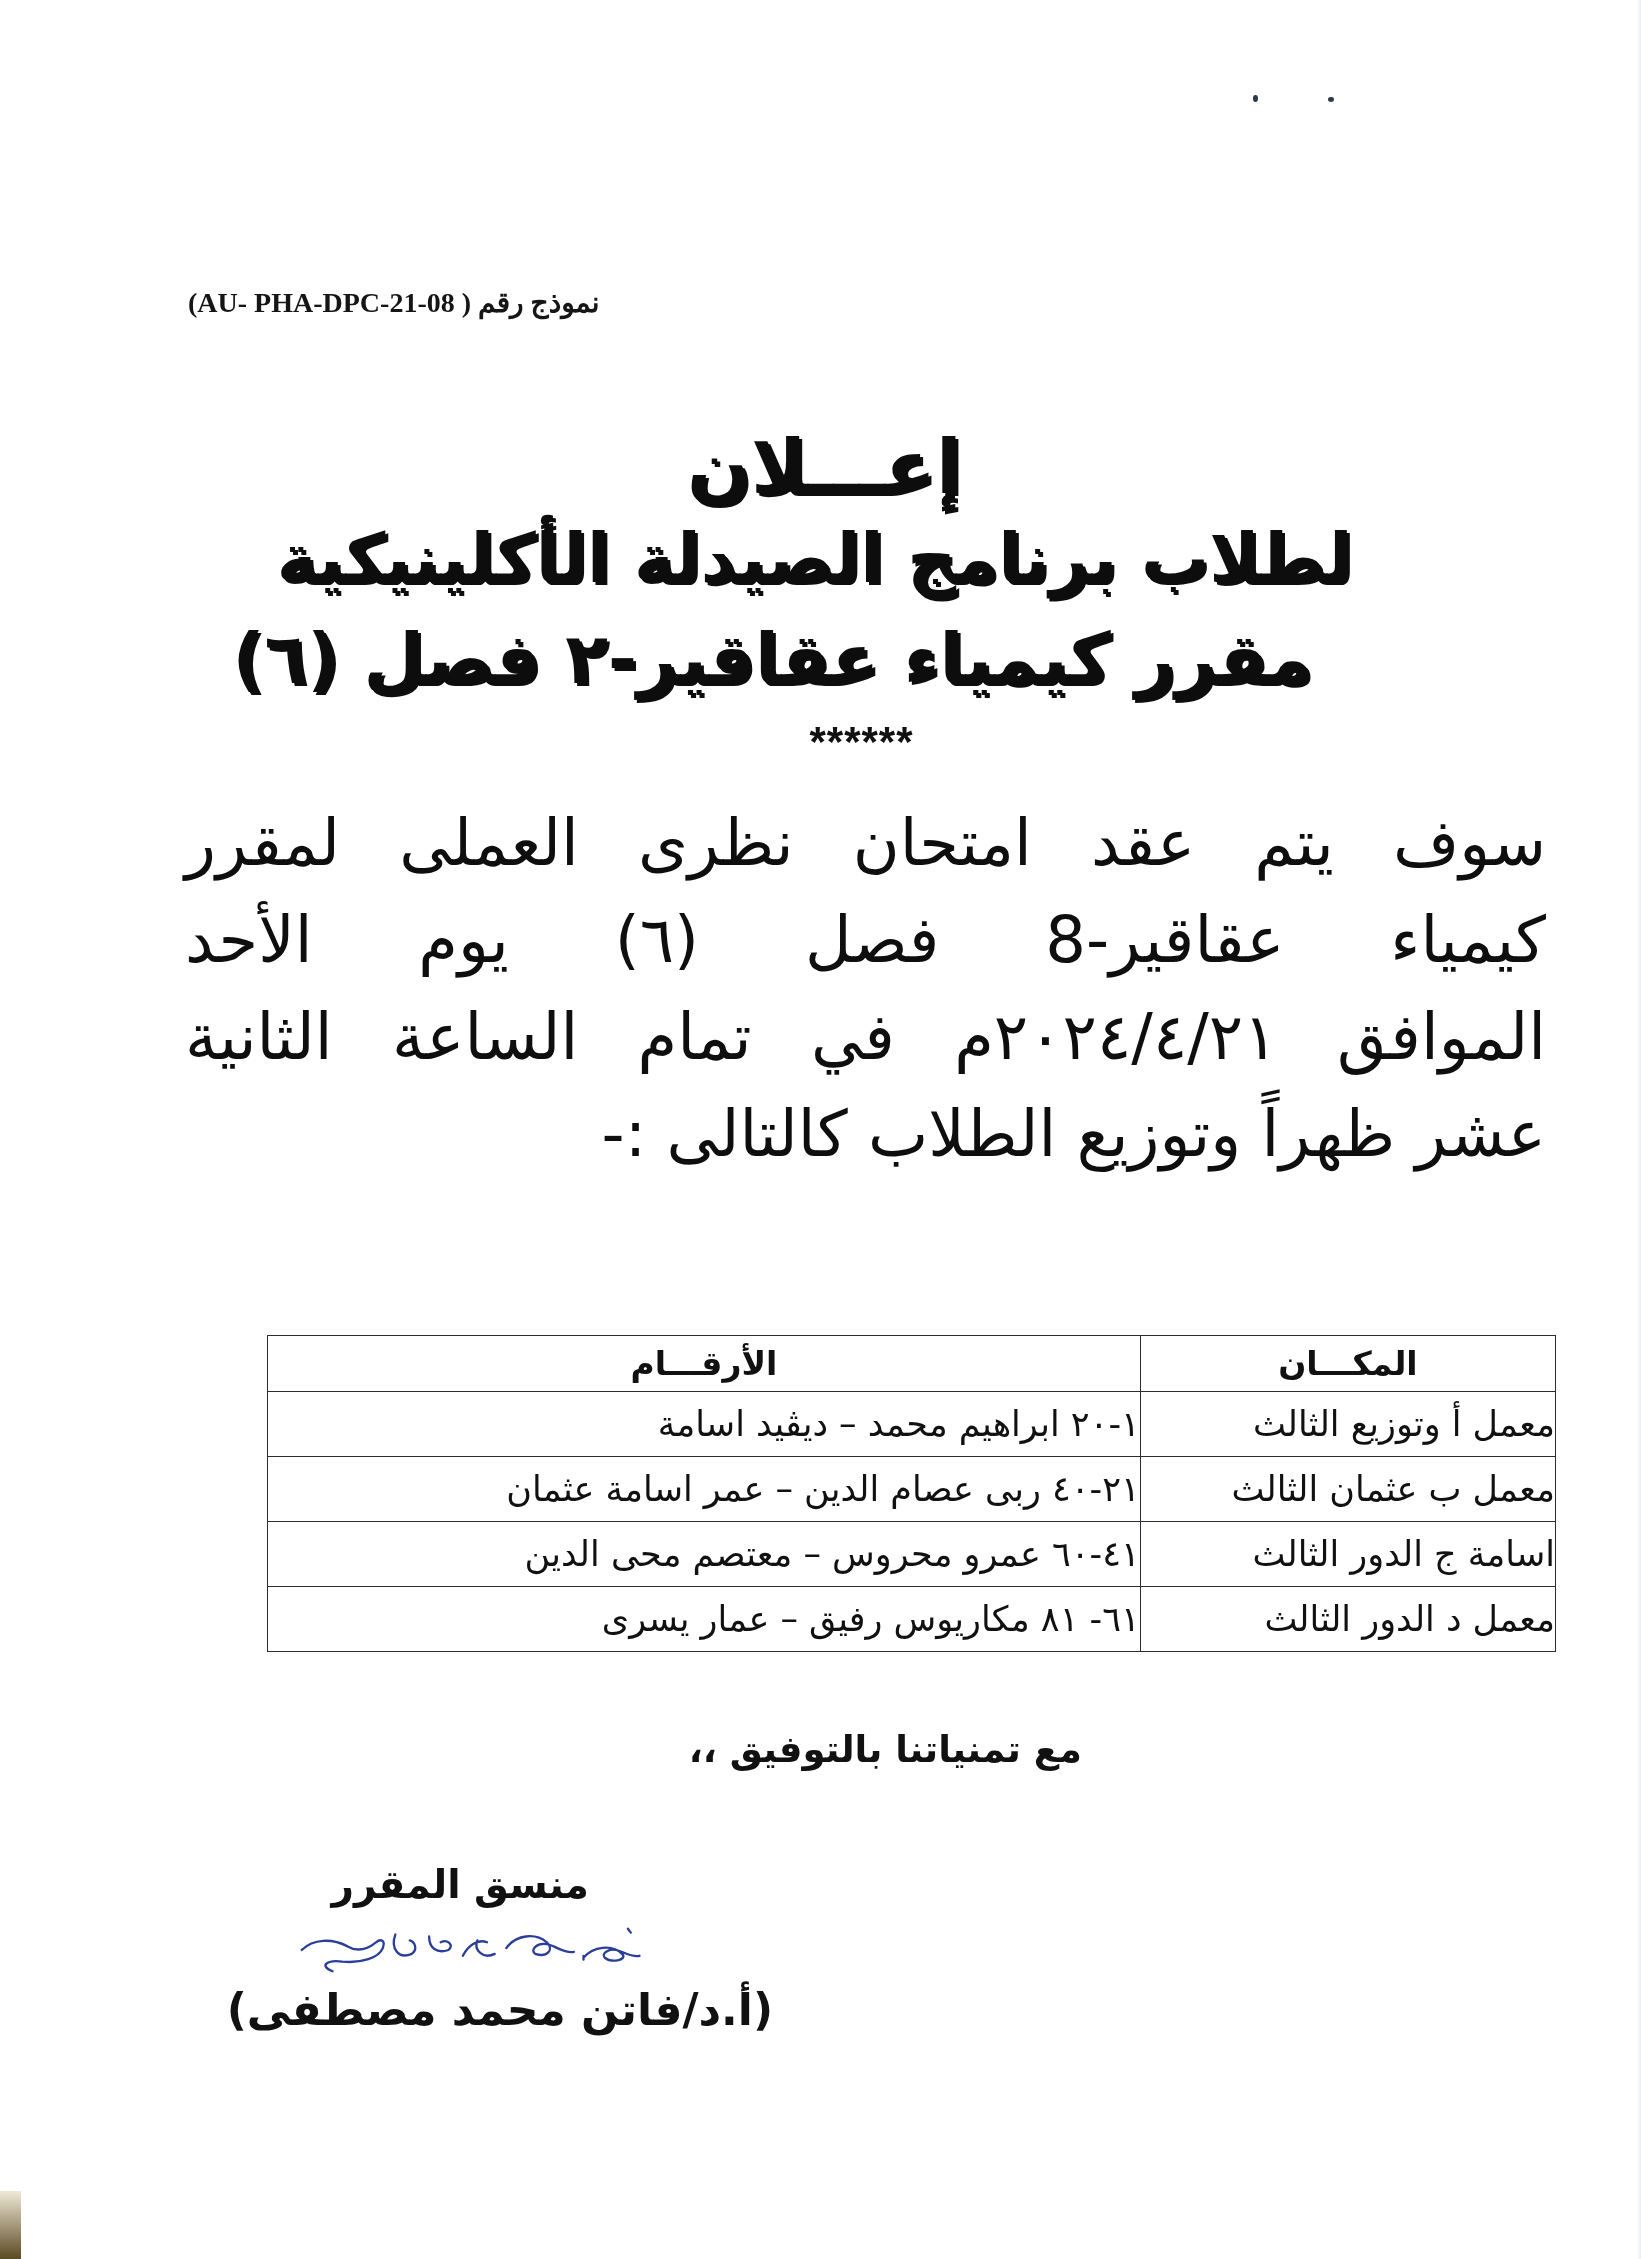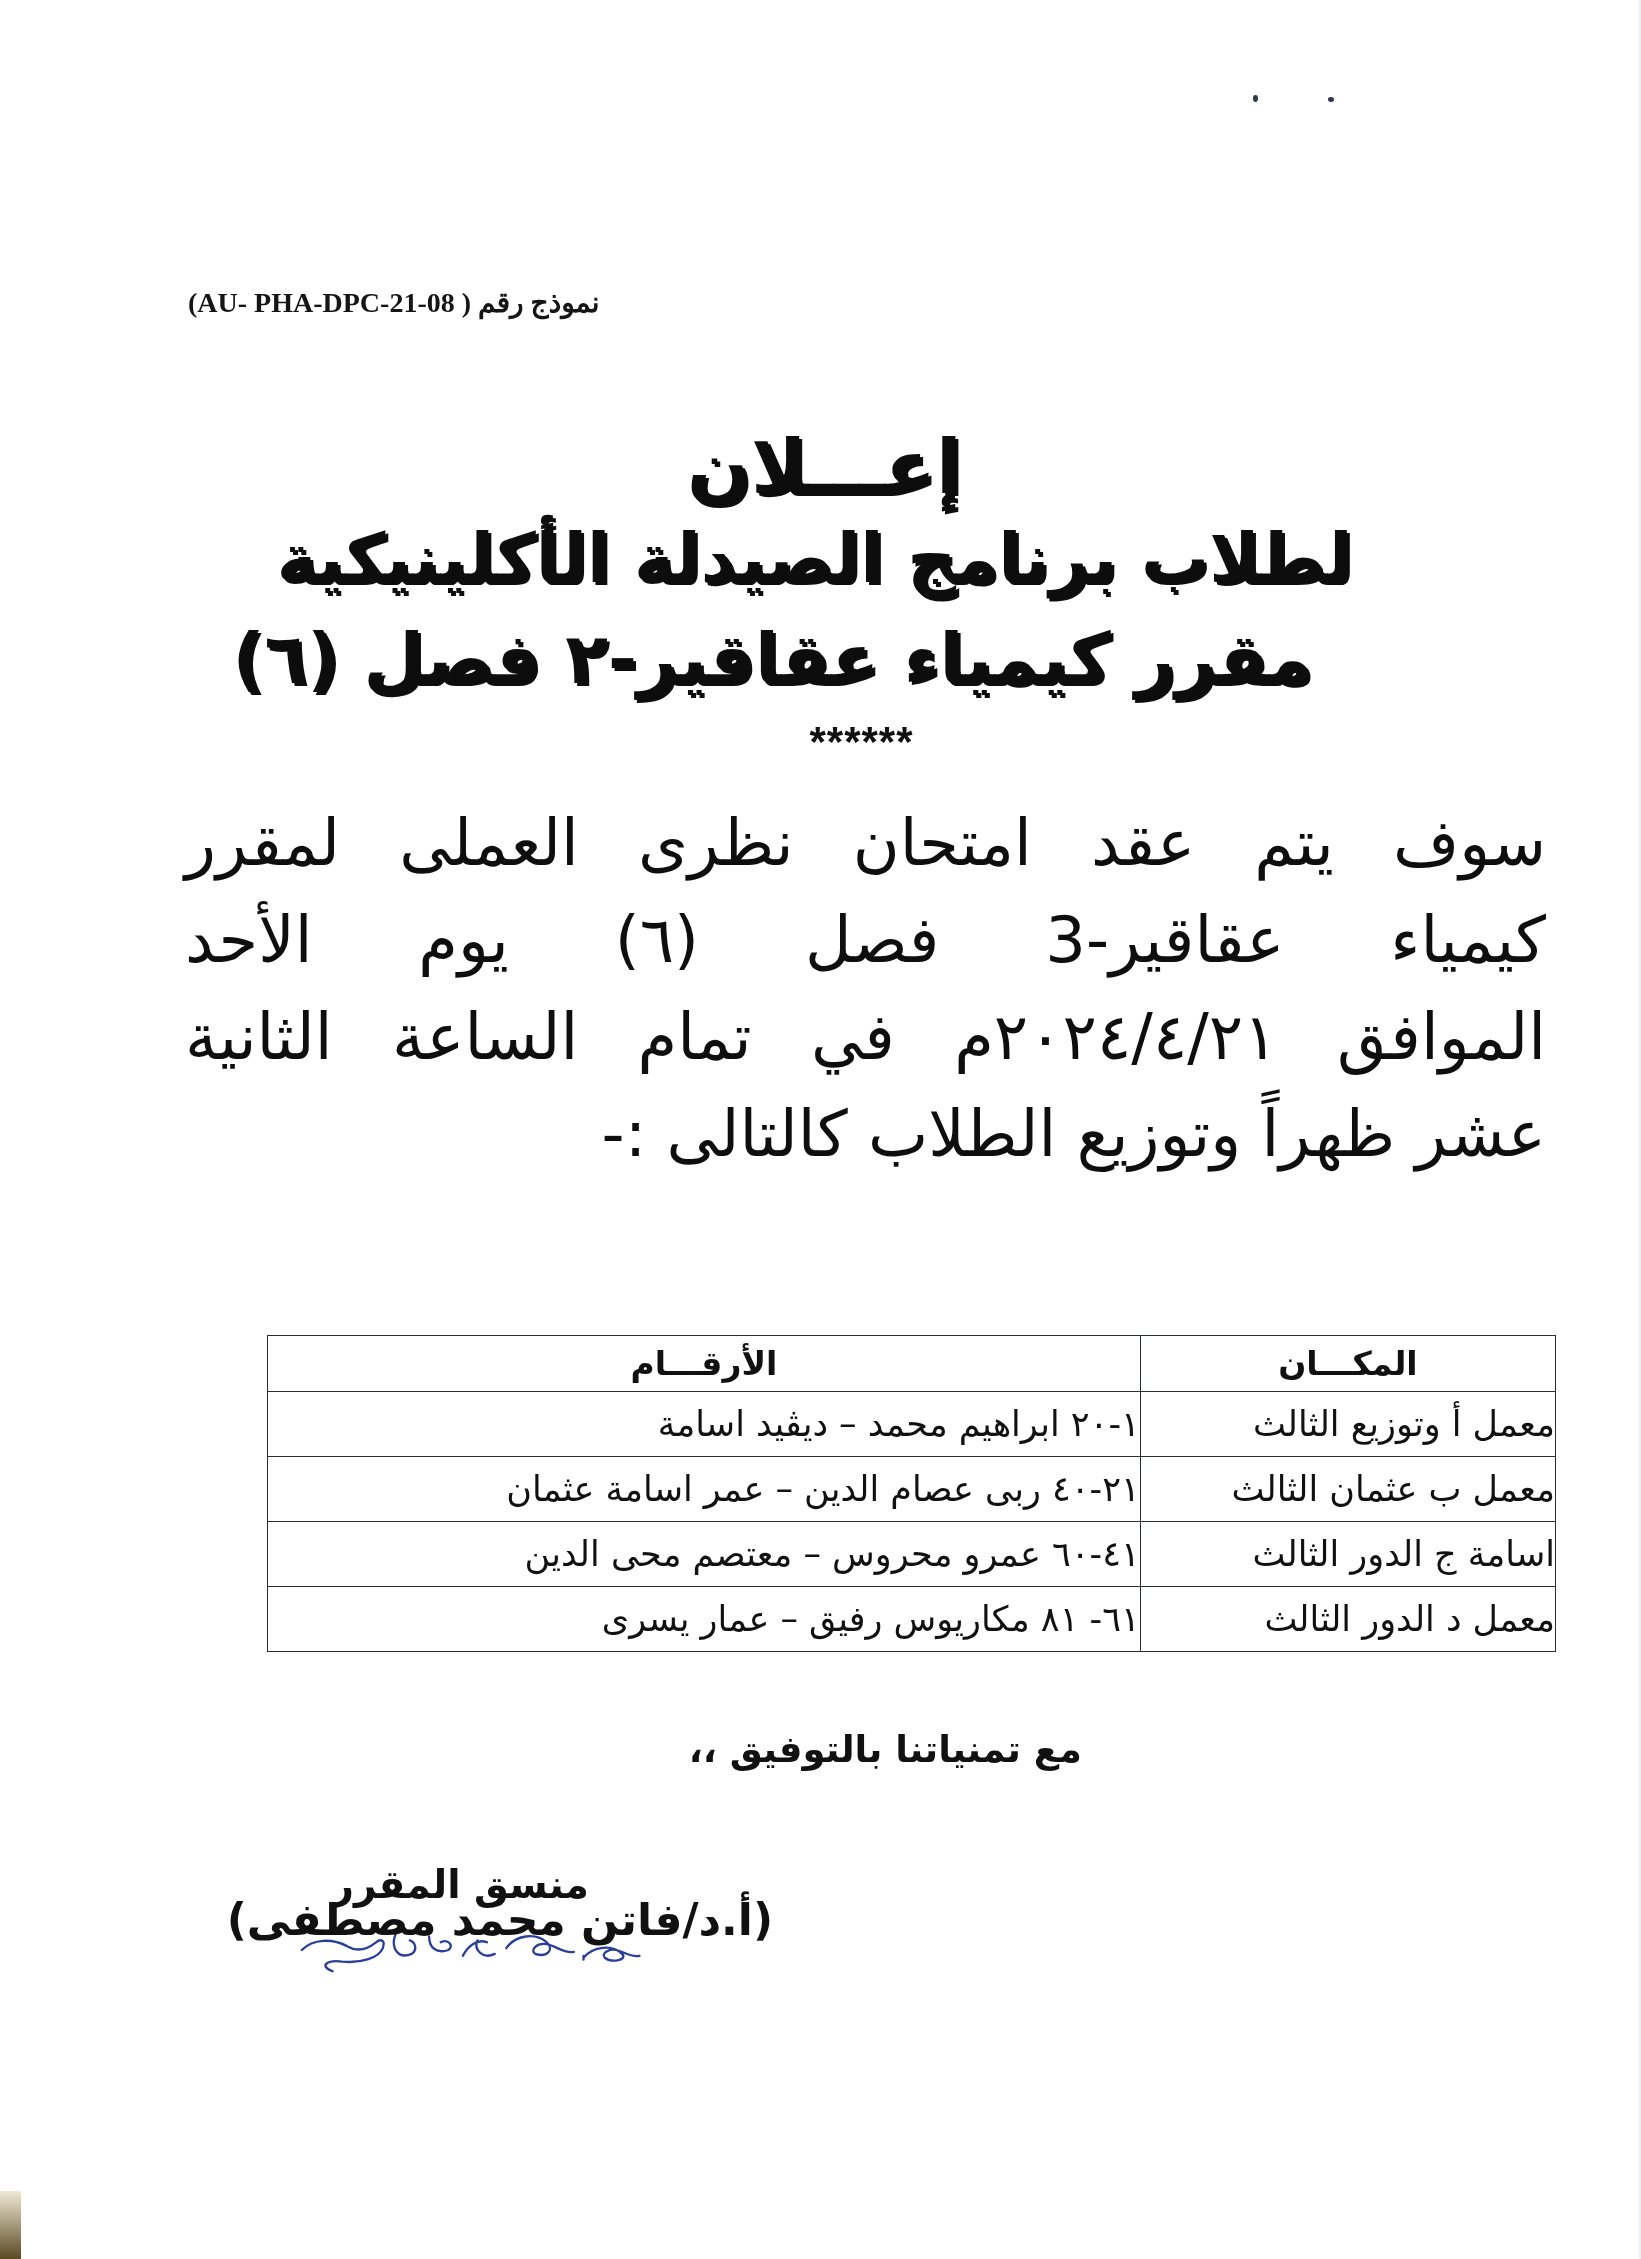--- a/index.html
+++ b/index.html
@@ -62,21 +62,21 @@
   .closing {
     position: absolute; top: 1728px; left: 676px; width: 406px; direction: rtl;
     text-align: right; font-weight: bold; font-size: 37px; white-space: nowrap;
   }
   .coordinator-title {
     position: absolute; top: 1862px; left: 319px; width: 270px; direction: rtl;
     text-align: right; font-weight: bold; font-size: 39px; white-space: nowrap;
   }
   .signature { position: absolute; top: 1921px; left: 294px; width: 386px; height: 58px; }
   .coordinator-name {
-    position: absolute; top: 1894px; left: 290px; width: 483px; direction: rtl;
+    position: absolute; top: 1984px; left: 290px; width: 483px; direction: rtl;
     text-align: right; font-weight: bold; font-size: 44px; white-space: nowrap;
   }
 </style>
 </head>
 <body>
 
 <div class="page">
 
   <div class="scan-edge-right"></div>
   <div class="scan-edge-bottom-left"></div>
@@ -85,21 +85,21 @@
 
   <div class="form-code">نموذج رقم ( AU- PHA-DPC-21-08)</div>
 
   <div class="title t1">إعـــلان</div>
   <div class="title t2">لطلاب برنامج الصيدلة الأكلينيكية</div>
   <div class="title t3">مقرر كيمياء عقاقير-٢ فصل (٦)</div>
   <div class="stars">******</div>
 
   <div class="body-para" style="top:795px;">
     <span class="body-line">سوف يتم عقد امتحان نظرى العملى لمقرر</span>
-    <span class="body-line">كيمياء عقاقير-3 فصل (٦) يوم الأحد</span>
+    <span class="body-line">كيمياء عقاقير-8 فصل (٦) يوم الأحد</span>
     <span class="body-line">الموافق ٢٠٢٤/٤/٢١م في تمام الساعة الثانية</span>
     <span class="body-line last">عشر ظهراً وتوزيع الطلاب كالتالى :-</span>
   </div>
 
   <table class="dist-table">
     <thead>
       <tr>
         <th class="col-place">المكـــان</th>
         <th class="col-nums">الأرقـــام</th>
       </tr>

